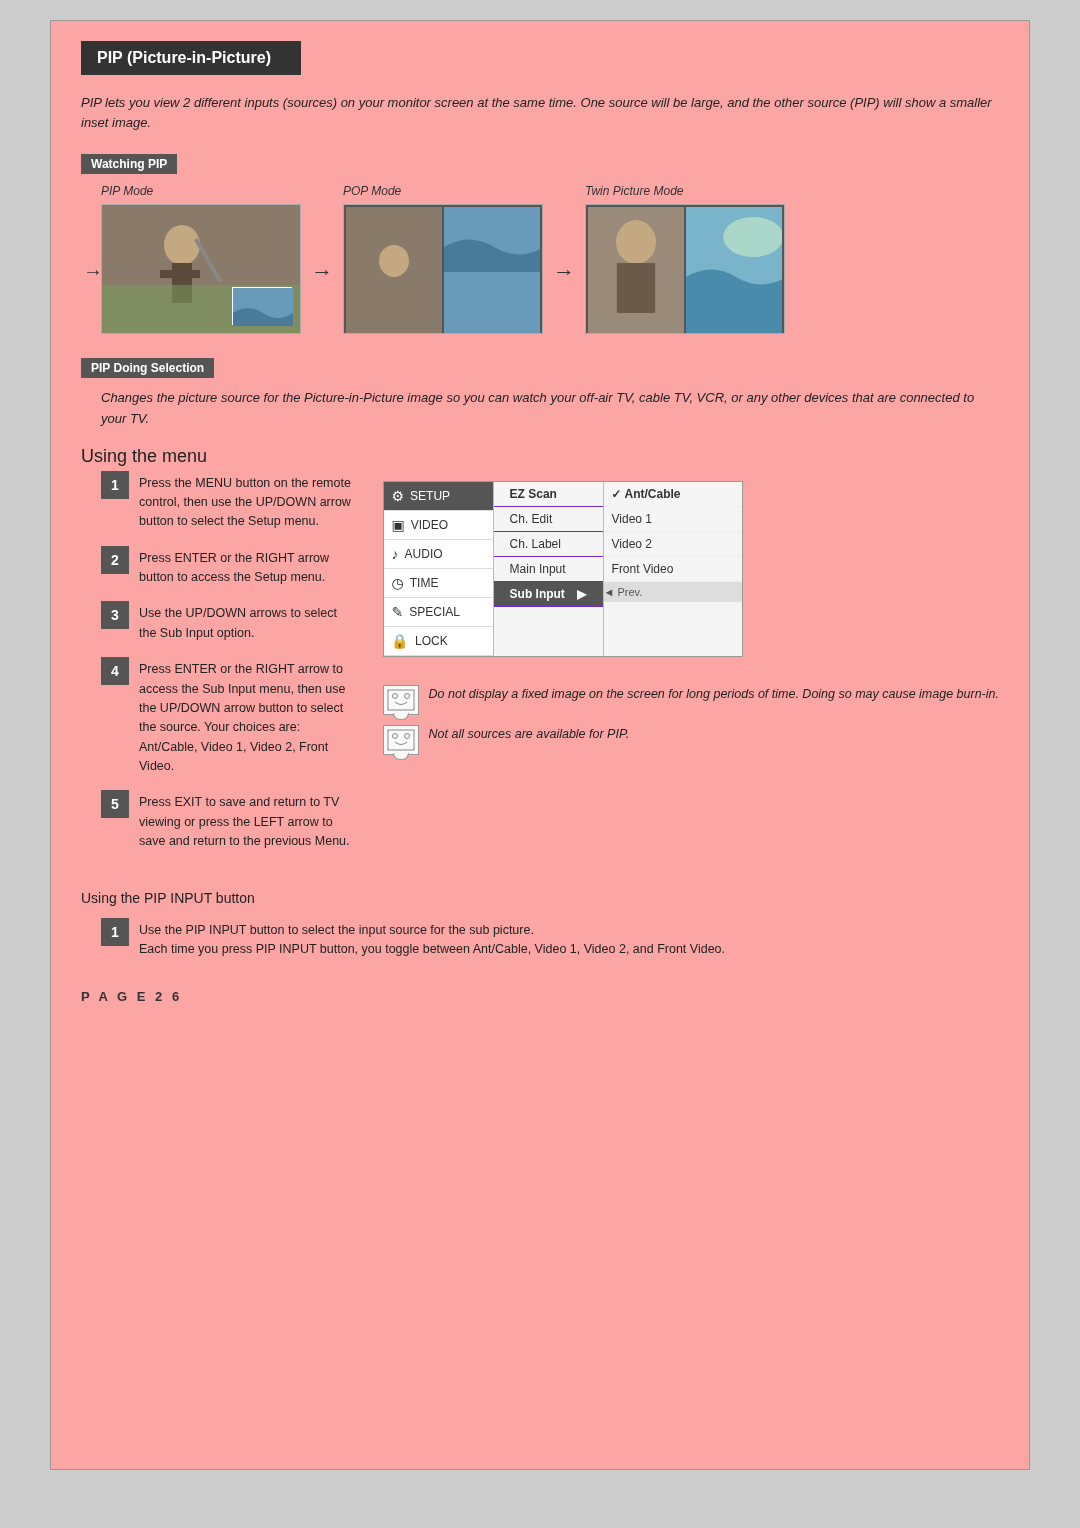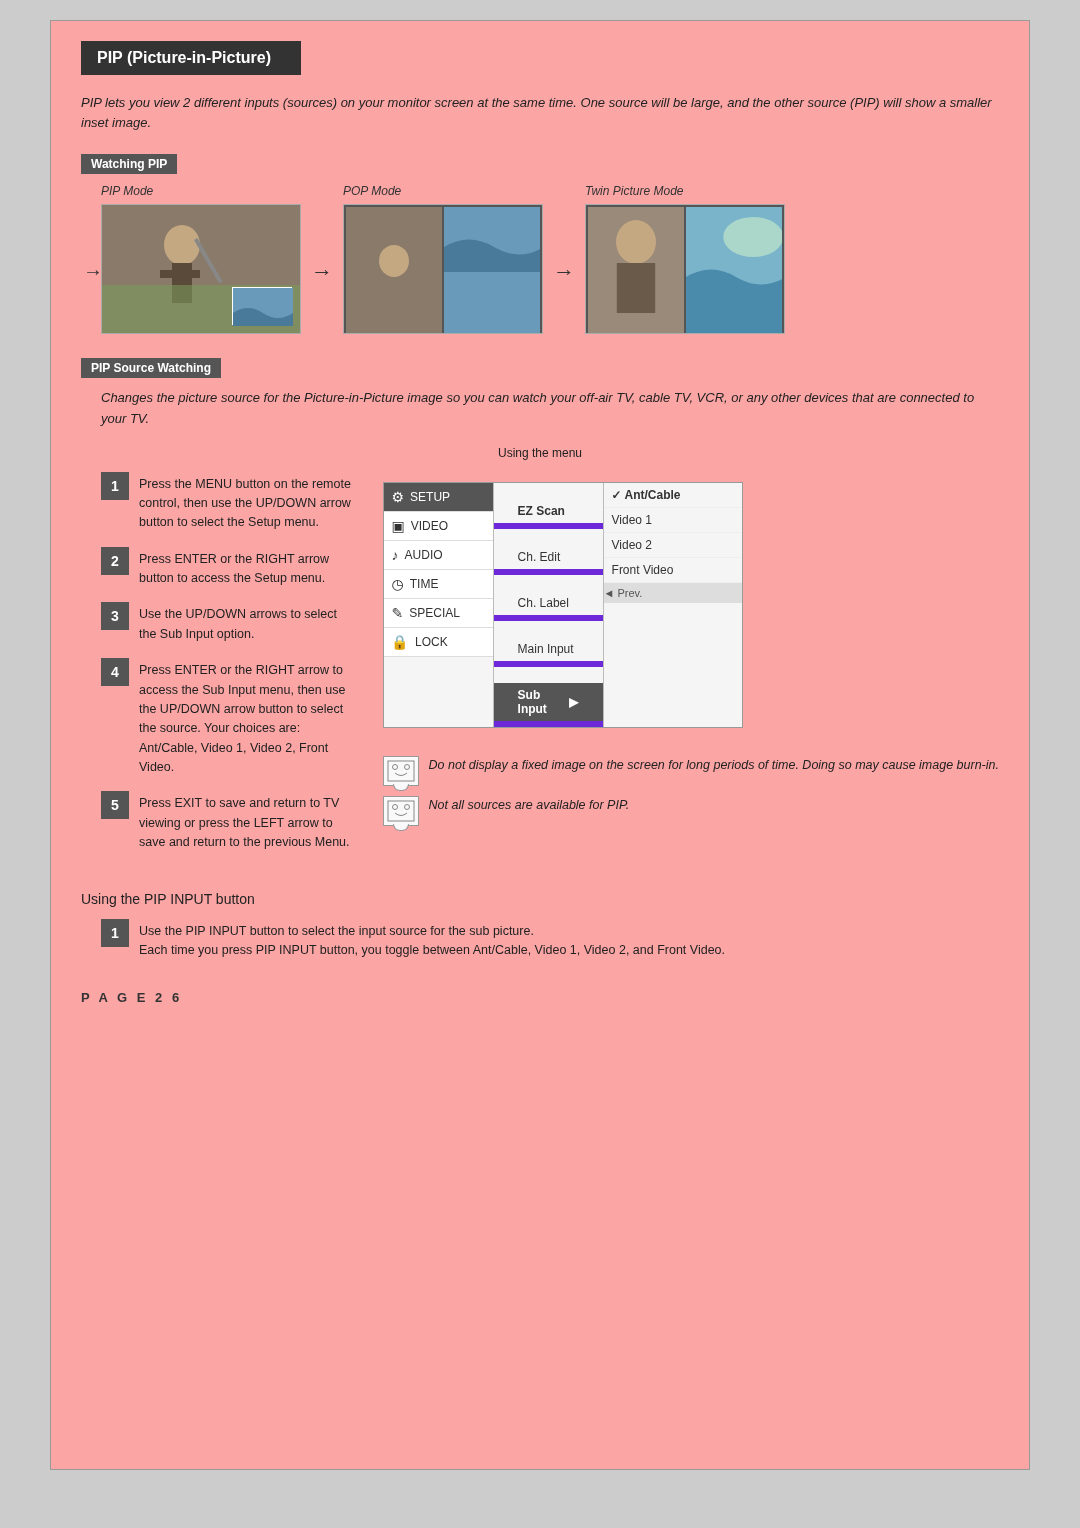--- a/index.html
+++ b/index.html
@@ -138,25 +138,24 @@
     }
     
     .source-italic {
       font-style: italic;
       font-size: 13px;
       color: #222;
       line-height: 1.6;
       margin-bottom: 16px;
     }
     .using-menu-label {
-      font-size: 12px;
-      color: #222;
-      margin-bottom: 12px;
+      font-size: 18px;
+      color: #222;
+      margin-bottom: 4px;
       margin-left: -20px;
-      text-align: center;
     }
     .steps-container {
       display: flex;
       gap: 30px;
     }
     .steps-left {
       flex: 1;
     }
     .step-row {
       display: flex;
@@ -215,25 +214,24 @@
       color: #fff;
     }
     .menu-icon {
       font-size: 14px;
     }
     .menu-center-col {
       width: 110px;
       border-right: 1px solid #bbb;
     }
     .menu-center-item {
-      padding: 5px 24px;
+      padding: 5px 16px;
       font-size: 12px;
       color: #333;
-      border-bottom: 6px solid #6d28d9;
-      margin-top: 16px;
+      border-bottom: 1px solid #6d28d9;
     }
     .menu-center-item.bold {
       font-weight: bold;
     }
     .menu-center-item.active {
       background: #555;
       color: #fff;
       font-weight: bold;
     }
     .menu-right-col {
@@ -412,21 +410,21 @@
             </div>
           </div>
         </div>
 
       </div>
     </div>
   </div>
 
   
   <div style="margin-top: 20px;">
-    <div class="section-label">PIP Source Watching</div>
+    <div class="section-label">PIP Doing Selection</div>
     <div class="section-block">
       <p class="source-italic">Changes the picture source for the Picture-in-Picture image so you can watch your off-air TV, cable TV, VCR, or any other devices that are connected to your TV.</p>
 
       <p class="using-menu-label">Using the menu</p>
 
       <div class="steps-container">
         <div class="steps-left">
 
           <div class="step-row">
             <div class="step-num">1</div>

